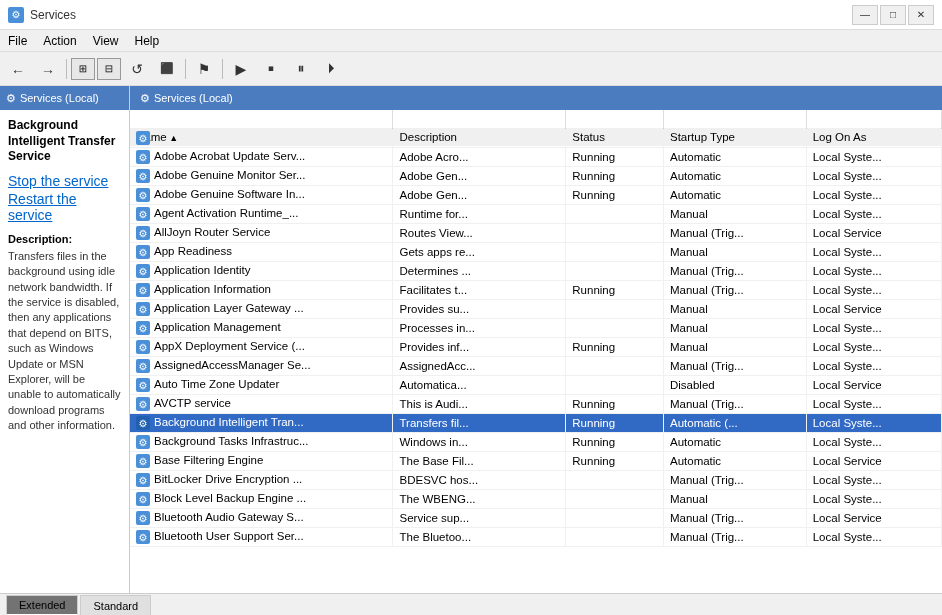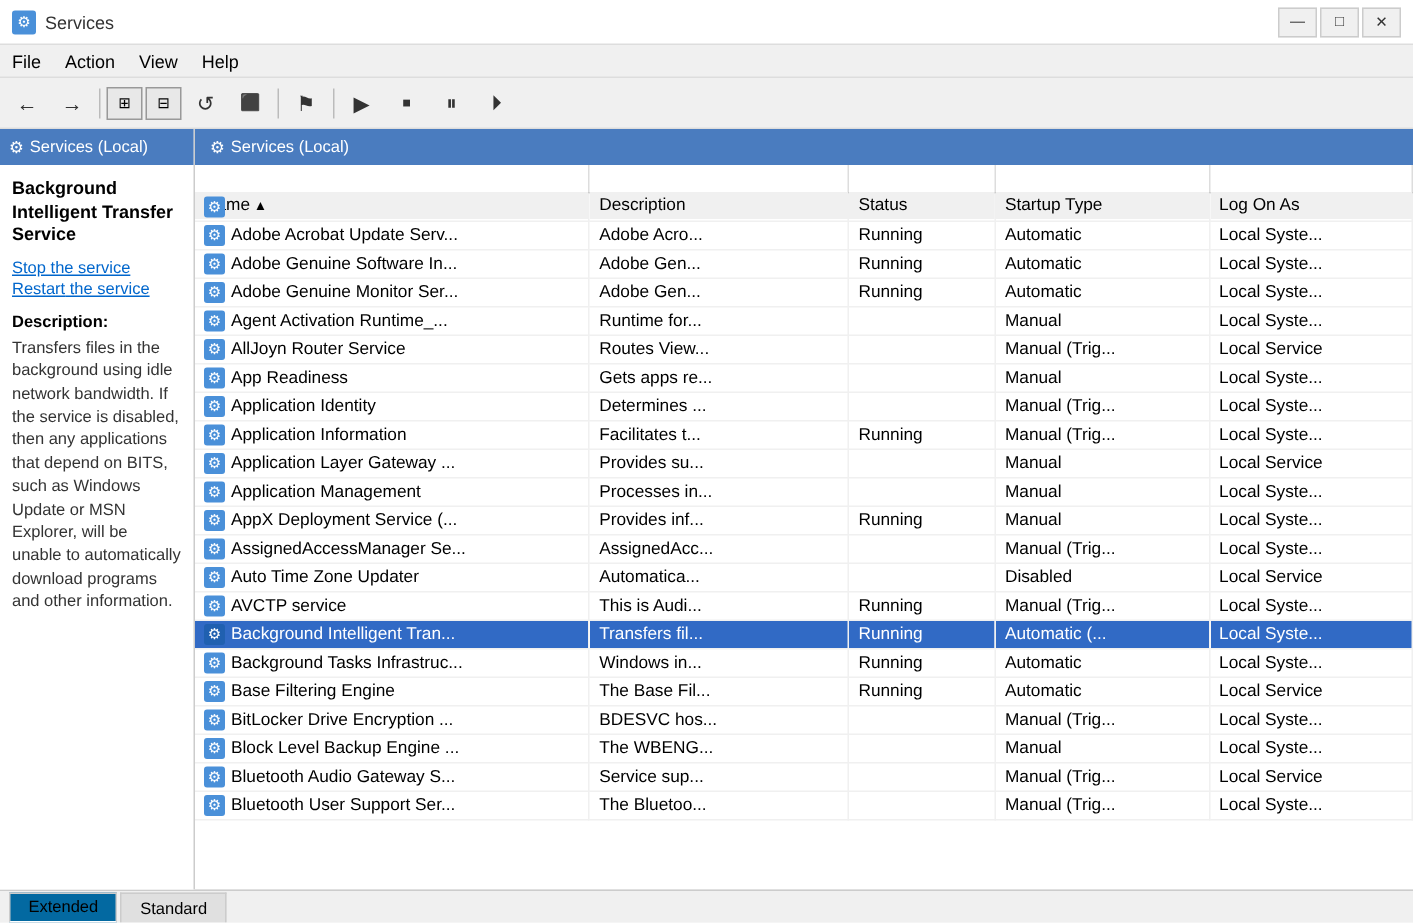--- a/index.html
+++ b/index.html
@@ -129,21 +129,21 @@
       font-size: 12px;
       margin-bottom: 8px;
       line-height: 1.3;
     }
     .service-action {
       color: #0066cc;
       text-decoration: underline;
       cursor: pointer;
       display: block;
       margin-bottom: 2px;
-      font-size: 11px;
+      font-size: 14px;
     }
     .service-description-label {
       font-weight: bold;
       margin-top: 10px;
       margin-bottom: 4px;
       font-size: 11px;
     }
     .service-description-text {
       font-size: 11px;
       line-height: 1.4;
@@ -258,21 +258,21 @@
       border: 1px solid #ccc;
       border-bottom: none;
       cursor: pointer;
       font-size: 11px;
       height: 20px;
       display: flex;
       align-items: center;
       margin-right: 2px;
     }
     .tab.active {
-      background: #0369a1;
+      background: #737373;
       border-bottom: 1px solid #fff;
       z-index: 1;
       font-weight: normal;
       margin-top: 24px;
     }
   </style>
 </head>
 <body>
 
 <div class="title-bar">
@@ -360,30 +360,30 @@
       <td class="col-name">
         <span class="row-icon"></span>Adobe Acrobat Update Serv...
       </td>
       <td class="col-desc">Adobe Acro...</td>
       <td class="col-status">Running</td>
       <td class="col-startup">Automatic</td>
       <td class="col-logon">Local Syste...</td>
     </tr>
             <tr>
       <td class="col-name">
+        <span class="row-icon"></span>Adobe Genuine Monitor Ser...
+      </td>
+      <td class="col-desc">Adobe Gen...</td>
+      <td class="col-status">Running</td>
+      <td class="col-startup">Automatic</td>
+      <td class="col-logon">Local Syste...</td>
+    </tr>
+            <tr>
+      <td class="col-name">
         <span class="row-icon"></span>Adobe Genuine Software In...
-      </td>
-      <td class="col-desc">Adobe Gen...</td>
-      <td class="col-status">Running</td>
-      <td class="col-startup">Automatic</td>
-      <td class="col-logon">Local Syste...</td>
-    </tr>
-            <tr>
-      <td class="col-name">
-        <span class="row-icon"></span>Adobe Genuine Monitor Ser...
       </td>
       <td class="col-desc">Adobe Gen...</td>
       <td class="col-status">Running</td>
       <td class="col-startup">Automatic</td>
       <td class="col-logon">Local Syste...</td>
     </tr>
             <tr>
       <td class="col-name">
         <span class="row-icon"></span>Agent Activation Runtime_...
       </td>

